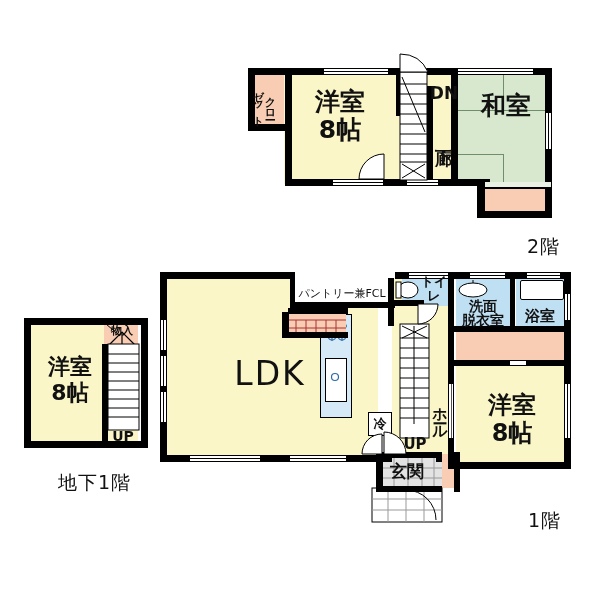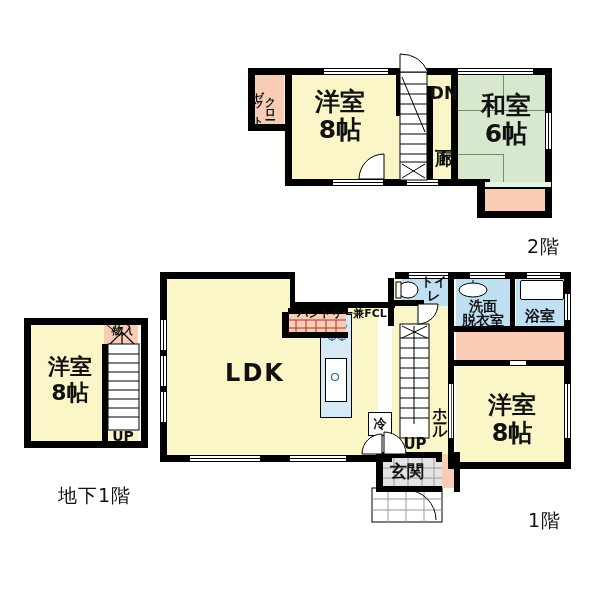--- a/index.html
+++ b/index.html
@@ -92,21 +92,20 @@
   <div class="lbl" style="left:14px;top:8px;width:15px;height:52px;font-size:11px;font-weight:700;writing-mode:vertical-rl;text-orientation:upright;">クロー</div>
   <div class="lbl" style="left:2px;top:8px;width:15px;height:52px;font-size:11px;font-weight:700;writing-mode:vertical-rl;text-orientation:upright;">ゼット</div>
 
   <div class="lbl" style="left:52px;top:20px;width:80px;height:28px;font-size:25px;font-weight:600;">洋室</div>
   <div class="lbl" style="left:52px;top:48px;width:80px;height:28px;font-size:25px;font-weight:600;">8帖</div>
 
   <div class="lbl" style="left:184px;top:16px;width:24px;height:20px;font-size:17px;font-weight:600;">DN</div>
   <div class="lbl vlbl" style="left:186px;top:44px;width:18px;height:48px;font-size:17px;font-weight:600;">廊下</div>
 
   <div class="lbl" style="left:218px;top:24px;width:80px;height:28px;font-size:25px;font-weight:600;text-align:center;">和室</div>
-  <div class="lbl" style="left:218px;top:52px;width:80px;height:28px;font-size:25px;font-weight:600;">6帖</div>
 
 </div>
 
 <div class="floorlabel" style="left:527px;top:234px;">2階</div>
 
 <div class="plan" style="left:160px;top:272px;width:416px;height:250px;">
 
   <div class="room" style="left:6px;top:6px;width:212px;height:180px;background:#fbf6c8;"></div>
   <div class="room" style="left:130px;top:6px;width:105px;height:30px;background:#ffffff;"></div>
   <div class="room" style="left:232px;top:6px;width:56px;height:196px;background:#fbf6c8;"></div>
@@ -267,23 +266,23 @@
   <svg style="position:absolute;left:256px;top:30px;width:24px;height:24px;">
     <path d="M2 2 L2 22 A20 20 0 0 0 22 2 Z" fill="#ffffff" stroke="#000" stroke-width="1"></path>
   </svg>
   <svg style="position:absolute;left:200px;top:160px;width:24px;height:24px;">
     <path d="M22 22 L22 2 A20 20 0 0 0 2 22 Z" fill="#ffffff" stroke="#000" stroke-width="1"></path>
   </svg>
   <svg style="position:absolute;left:222px;top:158px;width:26px;height:26px;">
     <path d="M2 24 L2 2 A22 22 0 0 1 24 24 Z" fill="#ffffff" stroke="#000" stroke-width="1"></path>
   </svg>
 
-  <div class="lbl" style="left:40px;top:86px;width:110px;height:32px;font-size:24px;font-weight:700;letter-spacing:2px;">LDK</div>
-
-  <div class="lbl" style="left:132px;top:14px;width:100px;height:16px;font-size:11px;font-weight:700;letter-spacing:0px;margin-top:20px;">パントリー兼FCL</div>
+  <div class="lbl" style="left:55px;top:86px;width:110px;height:32px;font-size:33px;font-weight:400;letter-spacing:2px;">LDK</div>
+
+  <div class="lbl" style="left:132px;top:14px;width:100px;height:16px;font-size:11px;font-weight:400;letter-spacing:0px;">パントリー兼FCL</div>
 
   <div class="lbl" style="left:256px;top:8px;width:36px;height:18px;font-size:13px;font-weight:600;">トイレ</div>
 
   <div class="lbl" style="left:298px;top:26px;width:50px;height:16px;font-size:14px;font-weight:600;">洗面</div>
   <div class="lbl" style="left:296px;top:40px;width:54px;height:16px;font-size:14px;font-weight:600;">脱衣室</div>
 
   <div class="lbl" style="left:358px;top:36px;width:44px;height:18px;font-size:15px;font-weight:600;">浴室</div>
 
 
   <div class="lbl" style="left:312px;top:120px;width:80px;height:28px;font-size:24px;font-weight:600;">洋室</div>
@@ -319,19 +318,19 @@
     <line x1="0" y1="19" x2="31" y2="19" stroke="#000" stroke-width="1"></line>
     <line x1="0" y1="28" x2="31" y2="28" stroke="#000" stroke-width="1"></line>
     <line x1="0" y1="37" x2="31" y2="37" stroke="#000" stroke-width="1"></line>
     <line x1="0" y1="46" x2="31" y2="46" stroke="#000" stroke-width="1"></line>
     <line x1="0" y1="55" x2="31" y2="55" stroke="#000" stroke-width="1"></line>
     <line x1="0" y1="64" x2="31" y2="64" stroke="#000" stroke-width="1"></line>
     <line x1="0" y1="73" x2="31" y2="73" stroke="#000" stroke-width="1"></line>
   </svg>
   <div class="lbl" style="left:82px;top:110px;width:34px;height:16px;font-size:14px;font-weight:600;">UP</div>
 
-  <div class="lbl" style="left:82px;top:5px;width:32px;height:16px;font-size:11px;font-weight:700;font-style:italic;">物入</div>
+  <div class="lbl" style="left:82px;top:5px;width:32px;height:16px;font-size:11px;font-weight:700;">物入</div>
 
   <div class="lbl" style="left:12px;top:36px;width:68px;height:26px;font-size:22px;font-weight:600;">洋室</div>
   <div class="lbl" style="left:12px;top:62px;width:68px;height:26px;font-size:22px;font-weight:600;">8帖</div>
 </div>
 
-<div class="floorlabel" style="left:58px;top:483px;">地下1階</div>
+<div class="floorlabel" style="left:58px;top:470px;">地下1階</div>
 
 </body></html>

